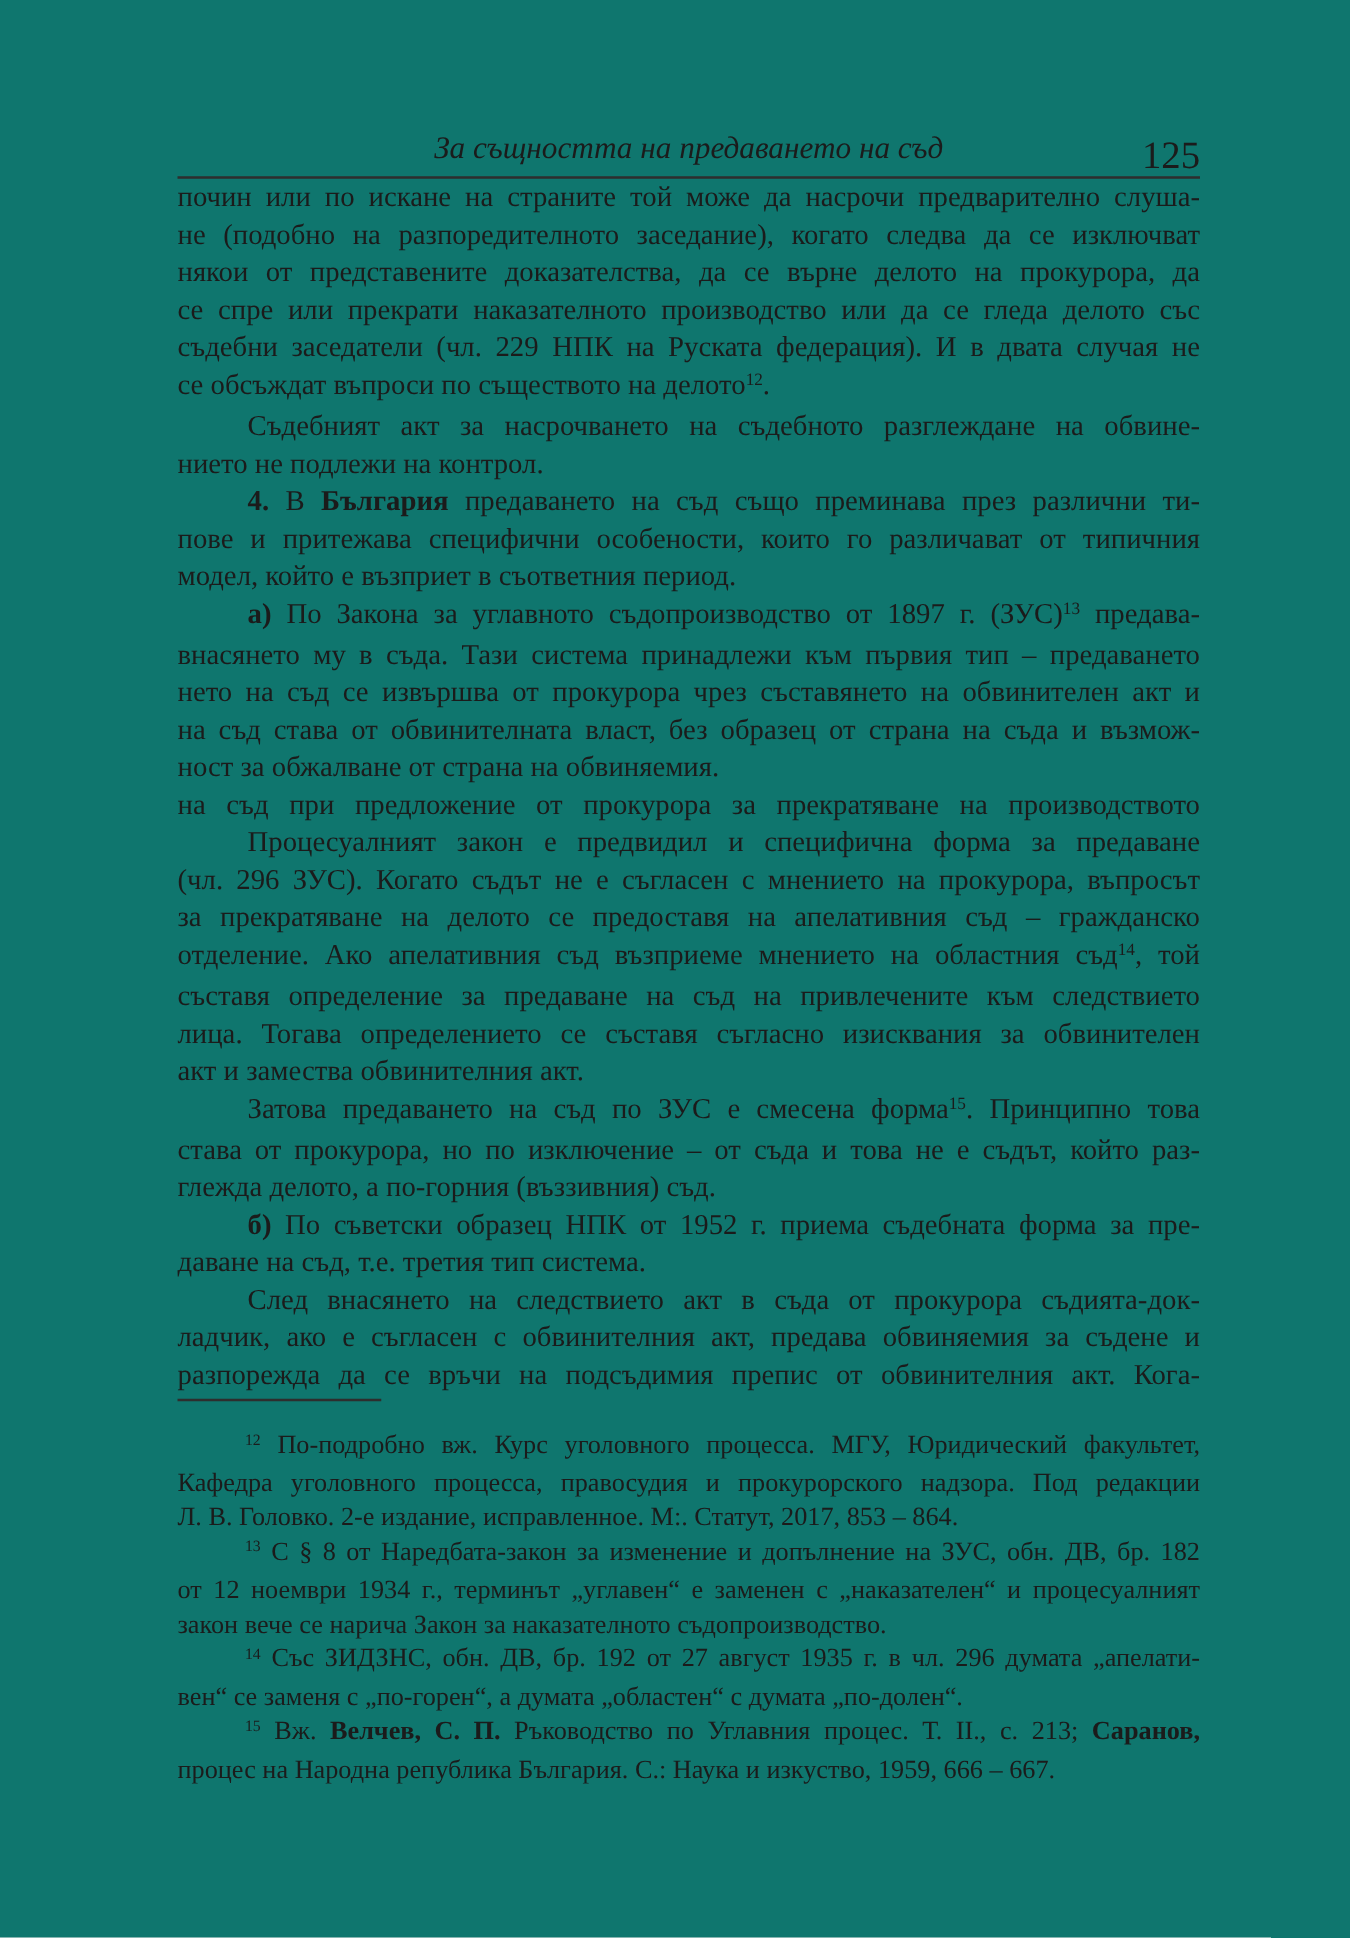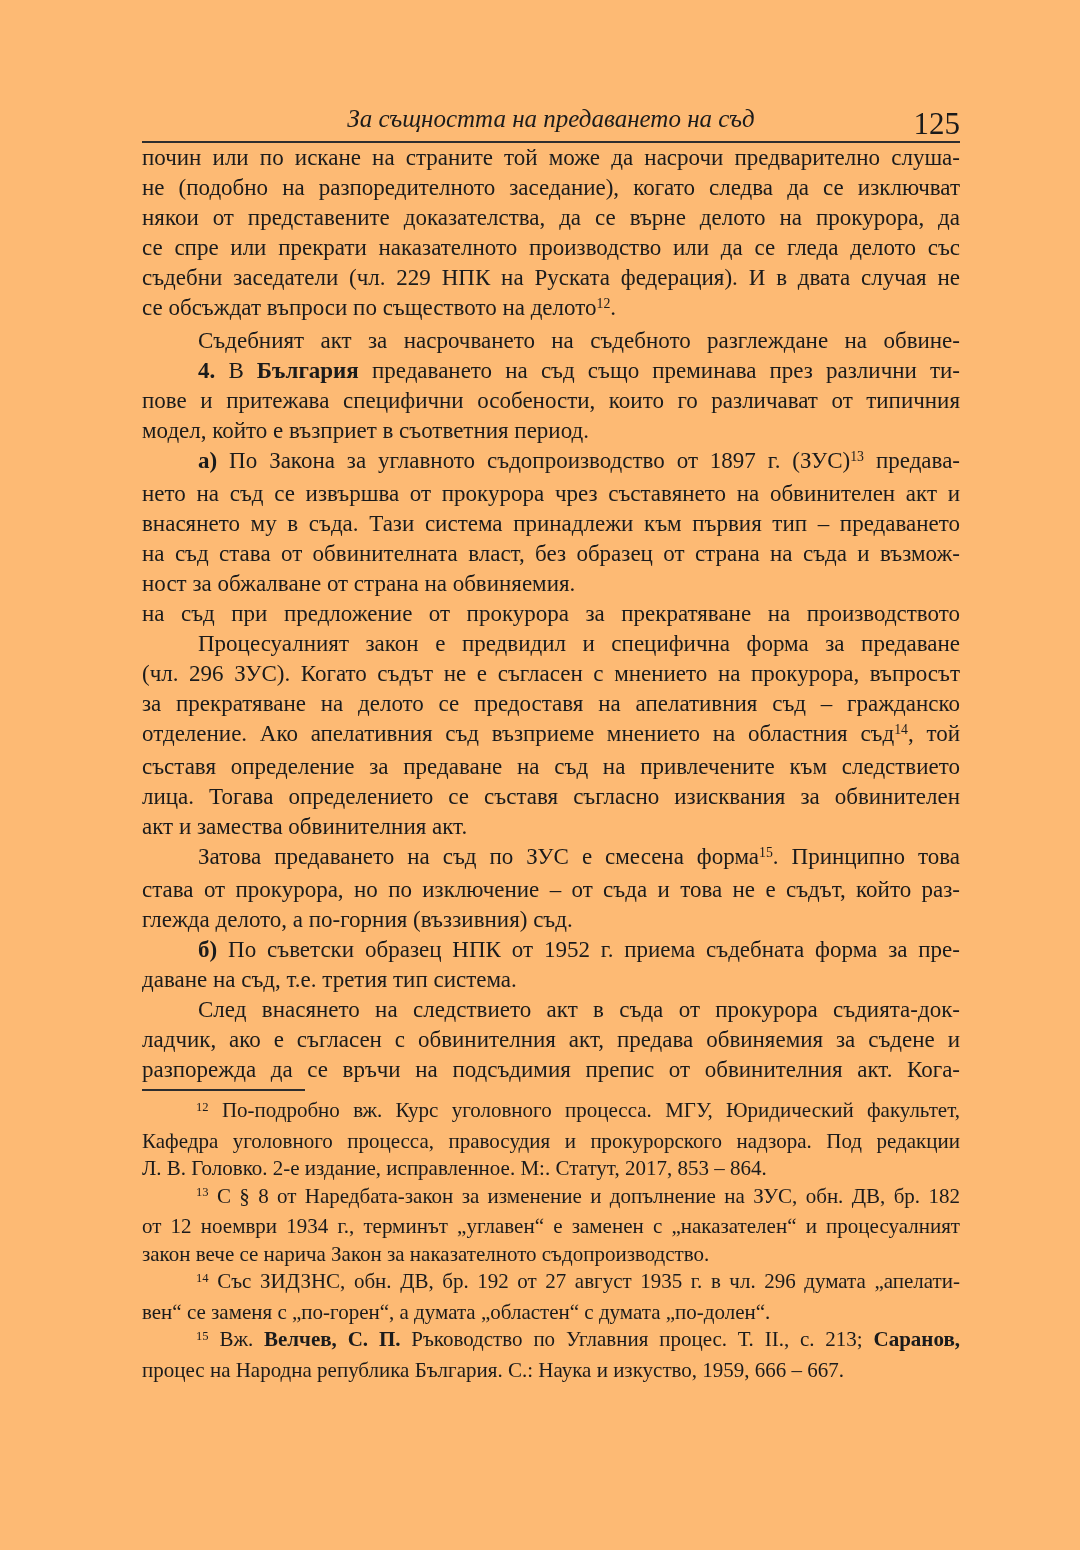--- a/index.html
+++ b/index.html
@@ -43,55 +43,56 @@
   .line.indent { text-indent:56px; }
   .bold { font-weight:bold; }
   .sup { font-size:60%; position:relative; top:-0.5em; }
 
   
   .fn-sep {
     width:163px;
     border-top:2px solid #2e2e2e;
     margin-top:4px;
   }
-  .footnotes { margin-top:6px; font-size:21px; line-height:27.5px; }
+  .footnotes { margin-top:21px; font-size:21px; line-height:27.5px; }
   .footnotes .line.indent { text-indent:54px; }
 </style>
 </head>
 <body>
 
-<div class="page" style="color: rgb(27, 27, 27); background: #fdba74;">
+<div class="page" style="color: rgb(27, 27, 27); background: #0f766e;">
   <div class="content">
 
     <div class="header">
       <div class="running-title">За същността на предаването на съд</div>
       <div class="page-number">125</div>
     </div>
 
     <div class="body-text" id="body-paragraphs">
         <div class="para">
           <div class="line"><span>почин или по искане на страните той може да насрочи предварително слуша-</span></div>
           <div class="line"><span>не (подобно на разпоредителното заседание), когато следва да се изключват</span></div>
           <div class="line"><span>някои от представените доказателства, да се върне делото на прокурора, да</span></div>
           <div class="line"><span>се спре или прекрати наказателното производство или да се гледа делото със</span></div>
           <div class="line"><span>съдебни заседатели (чл. 229 НПК на Руската федерация). И в двата случая не</span></div>
           <div class="line endline"><span>се обсъждат въпроси по съществото на делото</span><span class="sup">12</span><span>.</span></div>
         </div>
         <div class="para">
           <div class="line indent"><span>Съдебният акт за насрочването на съдебното разглеждане на обвине-</span></div>
+          <div class="line endline"><span>нието не подлежи на контрол.</span></div>
         </div>
         <div class="para">
           <div class="line indent"><span class="bold">4.</span><span> В </span><span class="bold">България</span><span> предаването на съд също преминава през различни ти-</span></div>
           <div class="line"><span>пове и притежава специфични особености, които го различават от типичния</span></div>
           <div class="line endline"><span>модел, който е възприет в съответния период.</span></div>
         </div>
         <div class="para">
           <div class="line indent"><span class="bold">а)</span><span> По Закона за углавното съдопроизводство от 1897 г. (ЗУС)</span><span class="sup">13</span><span> предава-</span></div>
+          <div class="line"><span>внасянето му в съда. Тази система принадлежи към първия тип – предаването</span></div>
           <div class="line"><span>нето на съд се извършва от прокурора чрез съставянето на обвинителен акт и</span></div>
-          <div class="line"><span>внасянето му в съда. Тази система принадлежи към първия тип – предаването</span></div>
           <div class="line"><span>на съд става от обвинителната власт, без образец от страна на съда и възмож-</span></div>
           <div class="line endline"><span>ност за обжалване от страна на обвиняемия.</span></div>
         </div>
         <div class="para">
           <div class="line"><span>на съд при предложение от прокурора за прекратяване на производството</span></div>
           <div class="line indent"><span>Процесуалният закон е предвидил и специфична форма за предаване</span></div>
           <div class="line"><span>(чл. 296 ЗУС). Когато съдът не е съгласен с мнението на прокурора, въпросът</span></div>
           <div class="line"><span>за прекратяване на делото се предоставя на апелативния съд – гражданско</span></div>
           <div class="line"><span>отделение. Ако апелативния съд възприеме мнението на областния съд</span><span class="sup">14</span><span>, той</span></div>
           <div class="line"><span>съставя определение за предаване на съд на привлечените към следствието</span></div>

